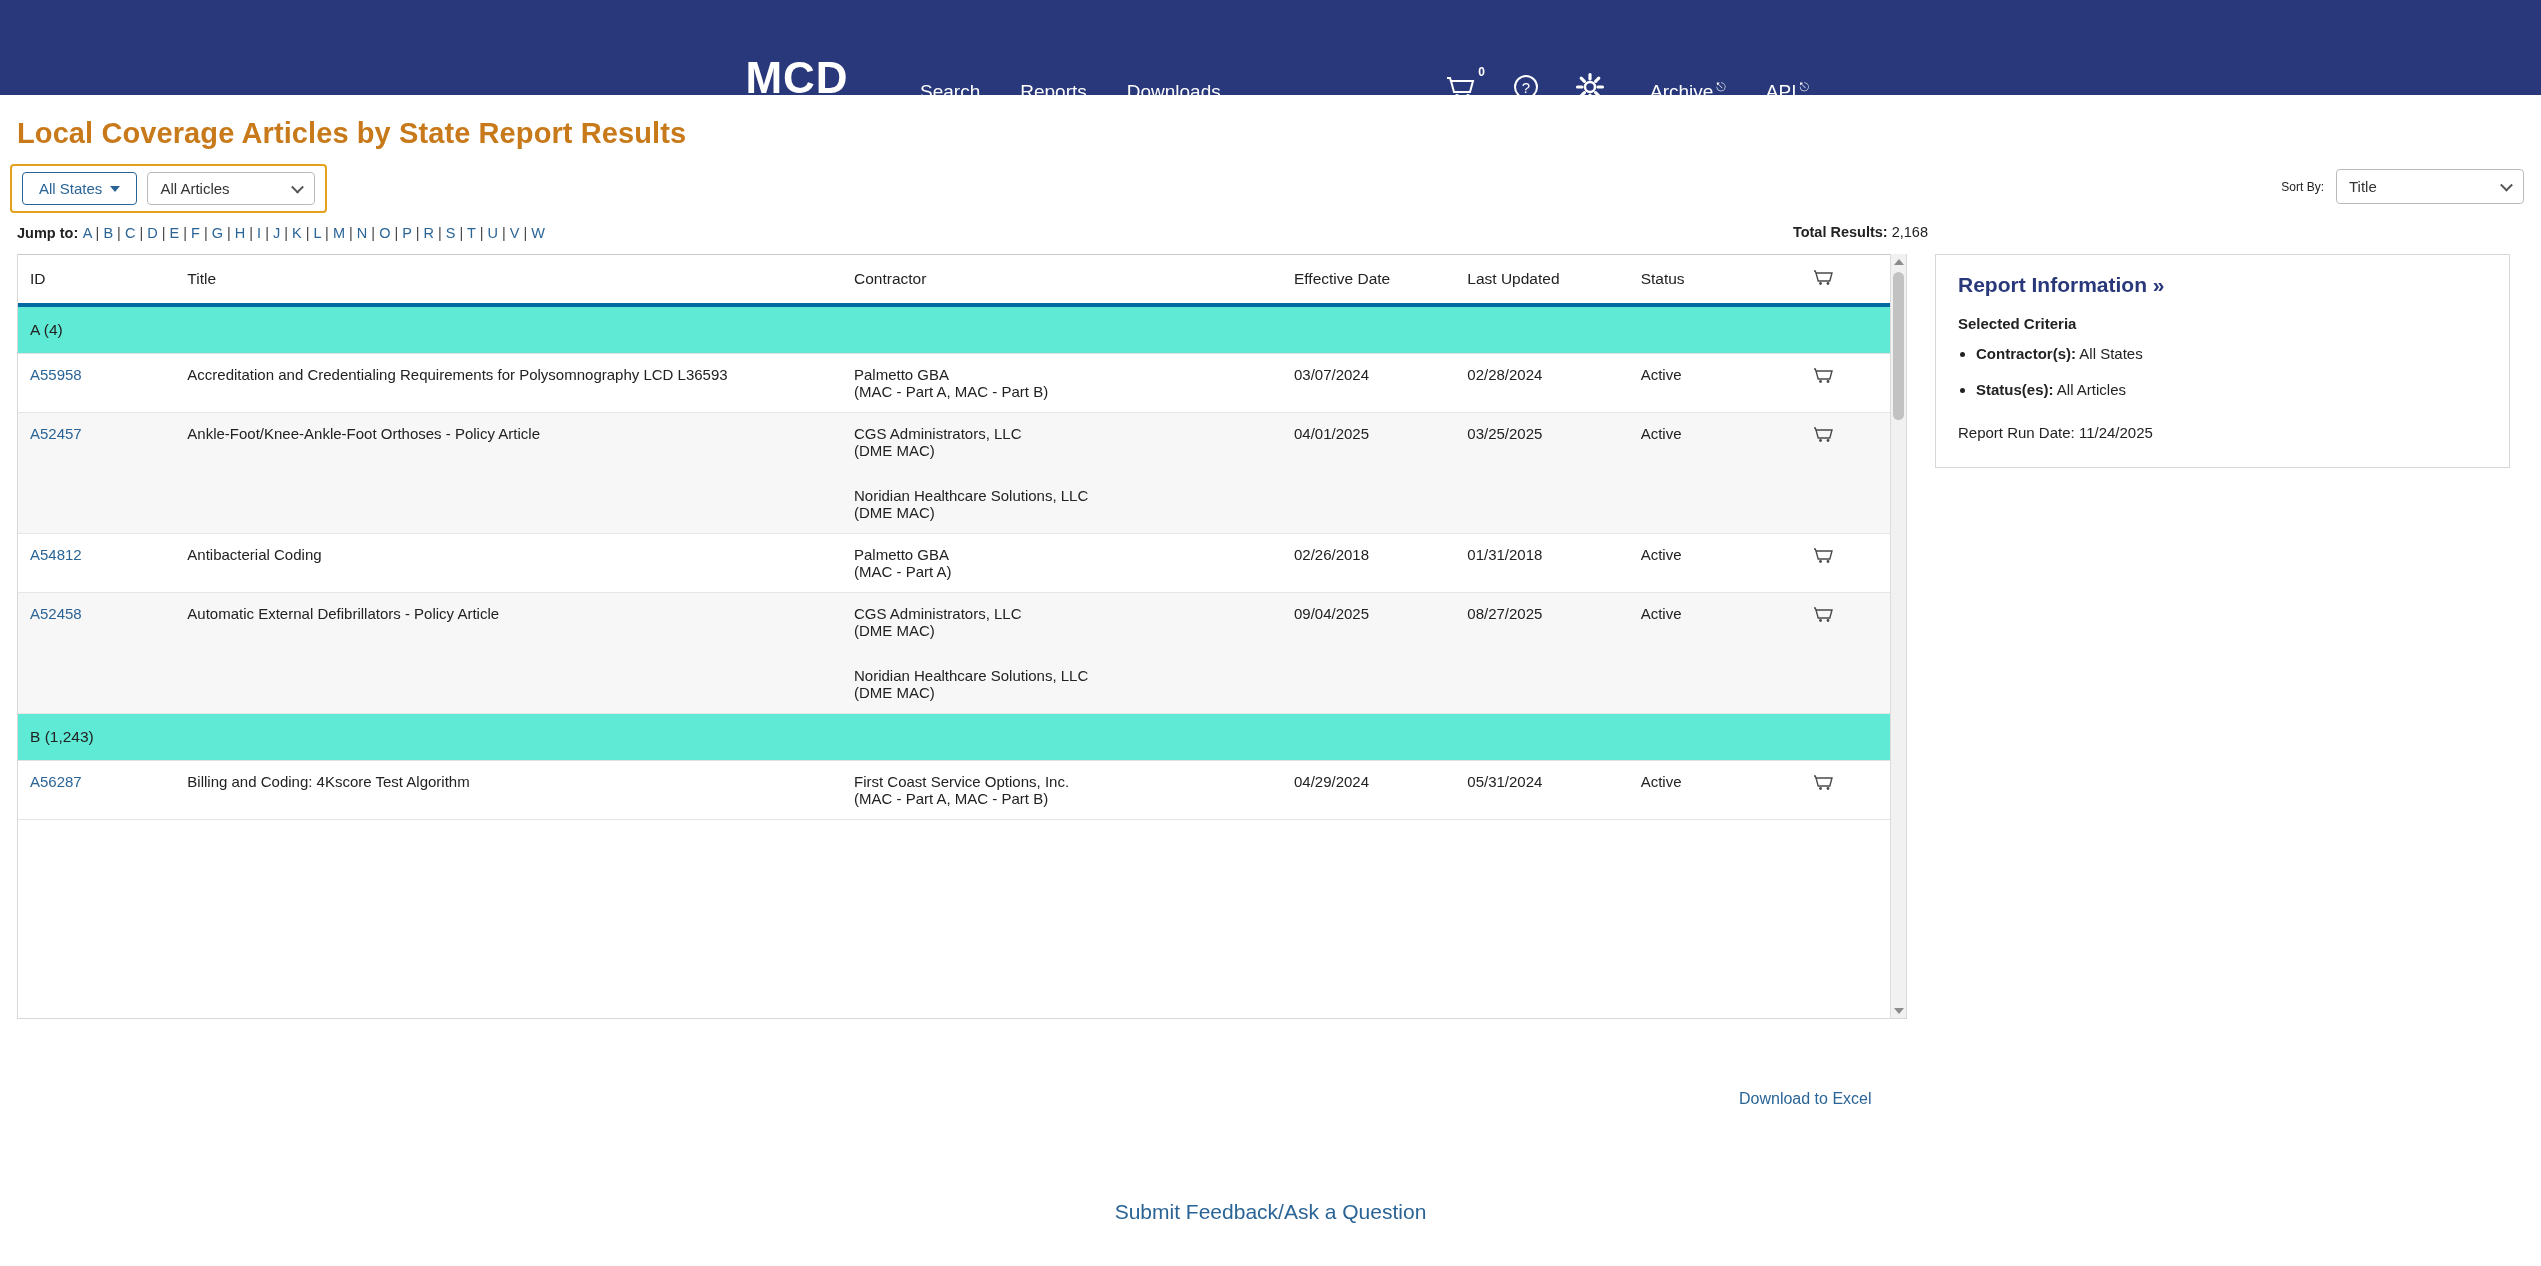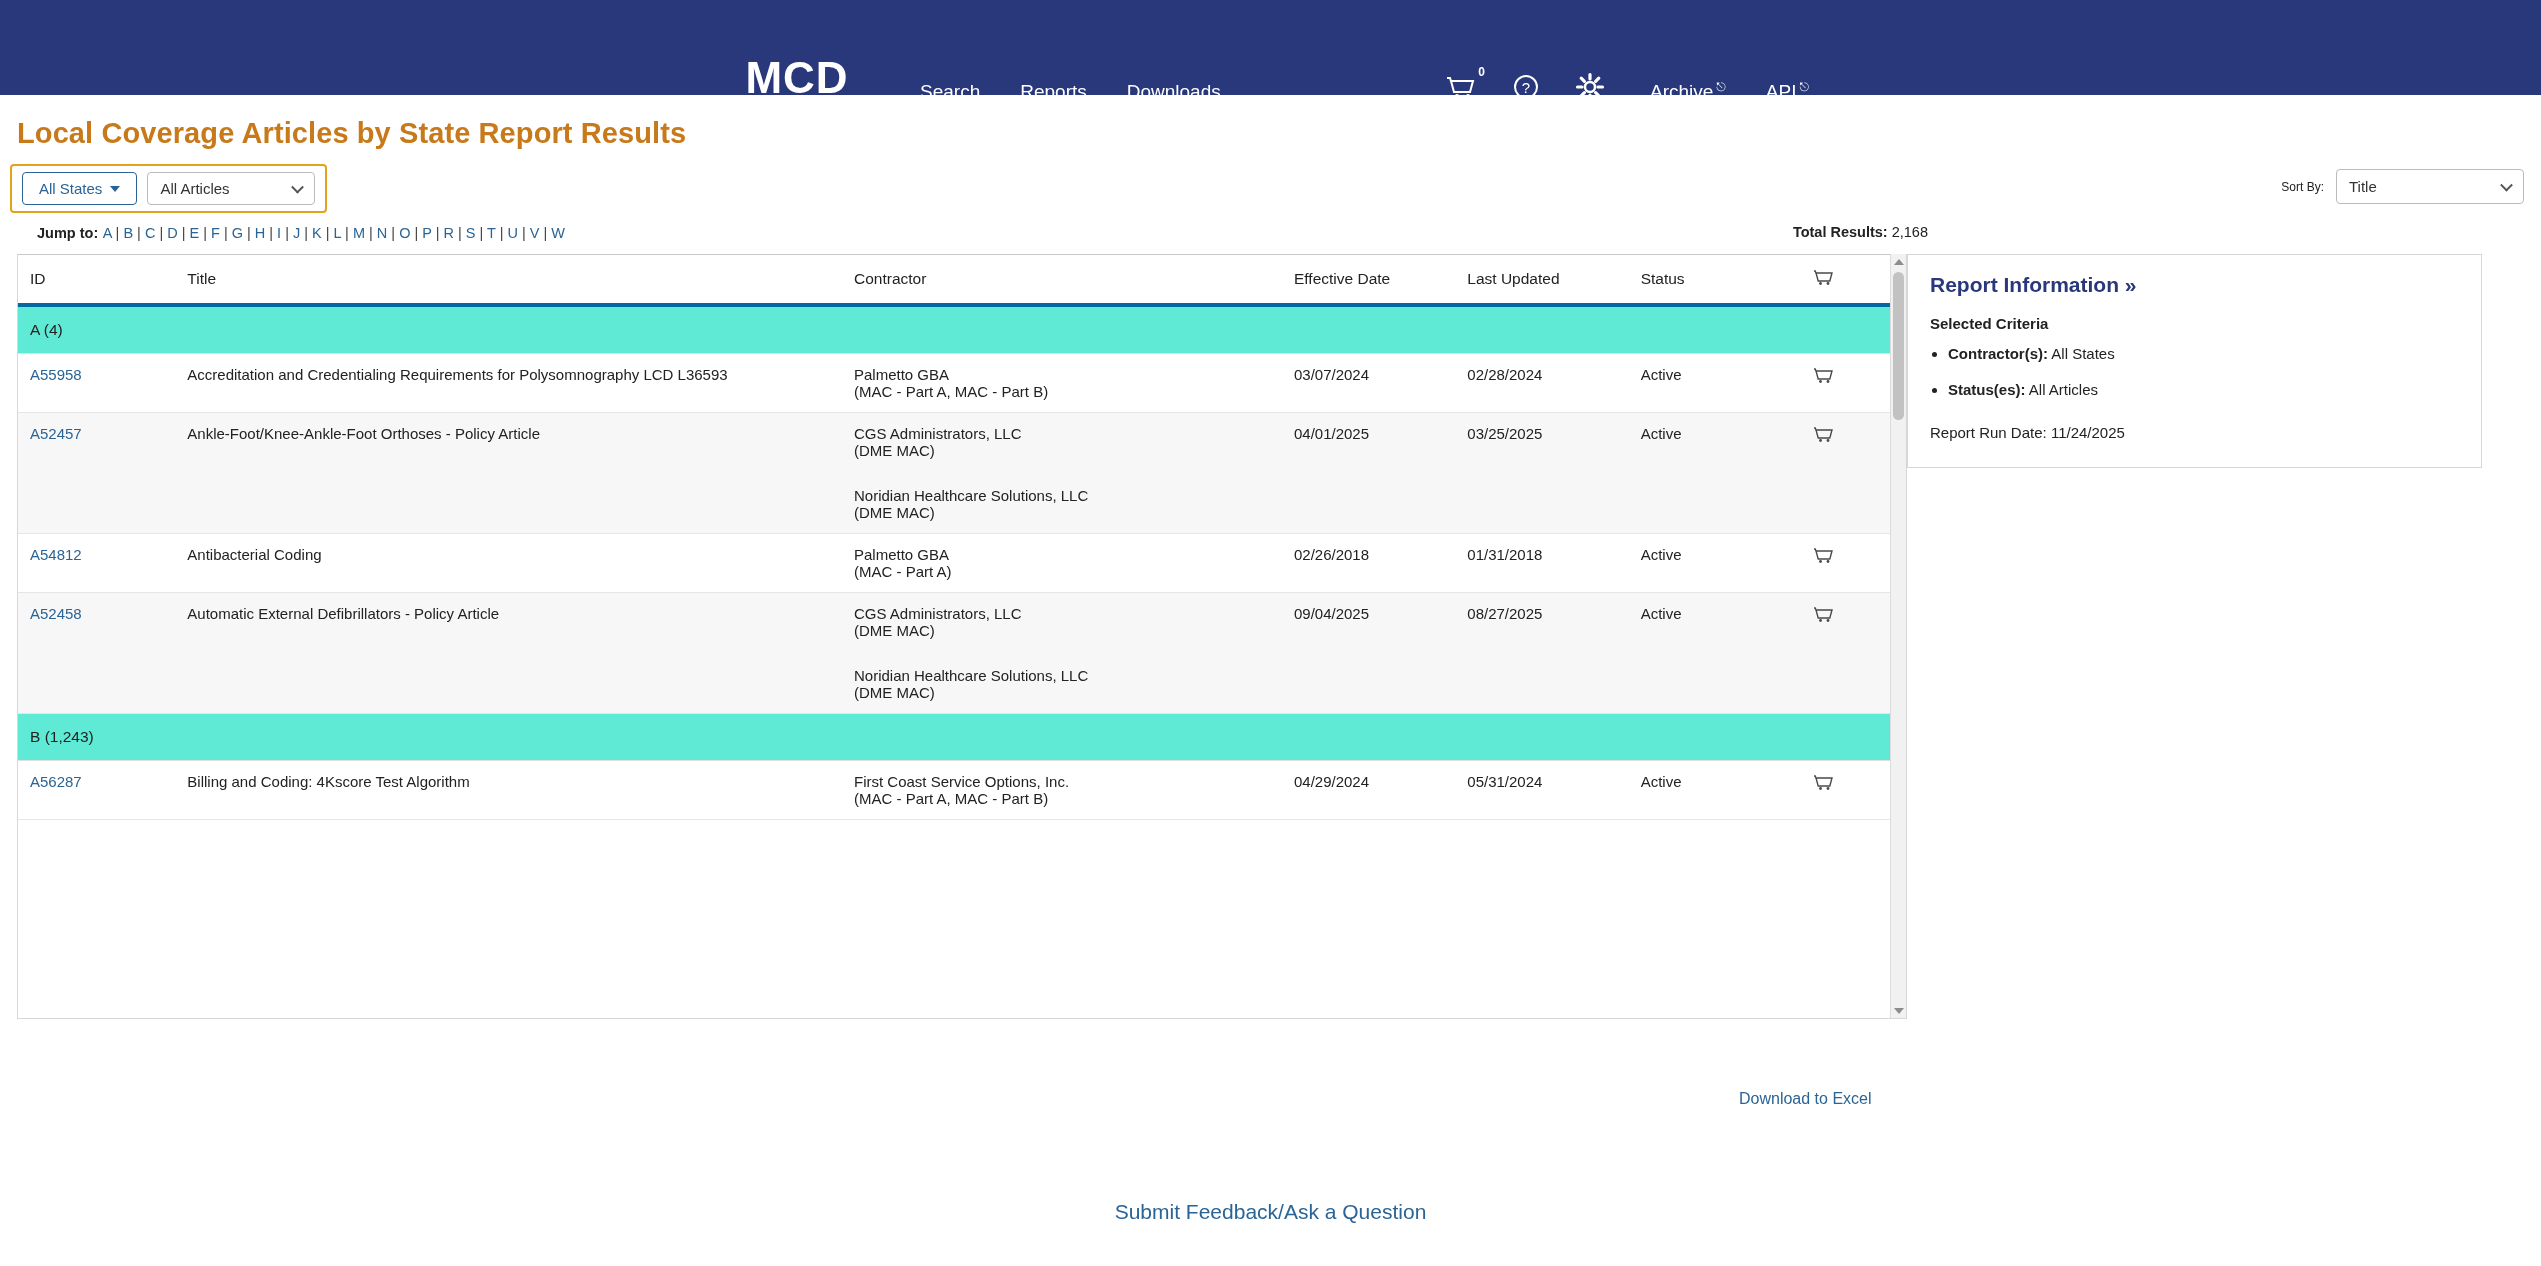--- a/index.html
+++ b/index.html
@@ -179,21 +179,20 @@
     background: #fff;
     display: flex;
     align-items: center;
   }
 
   
   .jump-row {
     position: relative;
     padding: 6px 0 0 17px;
     height: 28px;
-    margin-left: 20px;
   }
   .jump-label { font-size: 14.5px; color: #222; font-weight: bold; }
   .jump-letters { font-size: 14.5px; color: #444; }
   .jump-letters a { color: #2a6496; text-decoration: none; }
   .total-results {
     position: absolute;
     right: 613px; top: 6px;
     font-size: 14.5px;
     color: #222;
   }
@@ -281,20 +280,21 @@
     border-left: 5px solid transparent;
     border-right: 5px solid transparent;
   }
   .scroll-arrow.up { top: 5px; border-bottom: 6px solid #8c8c8c; }
   .scroll-arrow.down { bottom: 5px; border-top: 6px solid #8c8c8c; }
 
   .contractor-gap { height: 28px; }
 
   
   .report-panel {
+    margin-left: 28px;
     width: 575px;
     border: 1px solid #d7d7d7;
     background: #ffffff;
     padding: 18px 22px 26px 22px;
   }
   .report-title {
     color: #29387a;
     font-size: 21px;
     font-weight: bold;
     margin-bottom: 18px;

